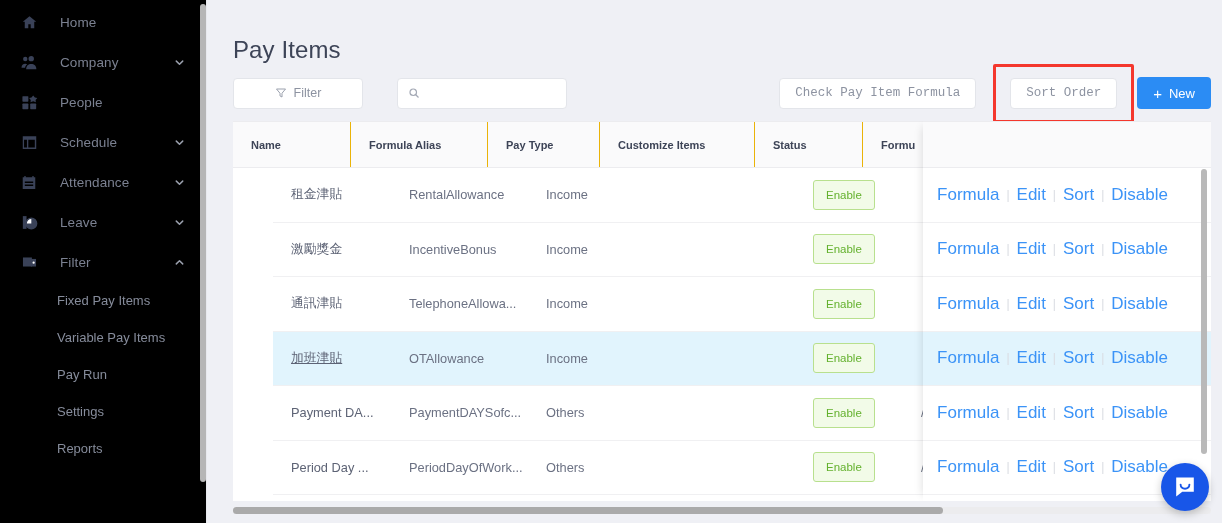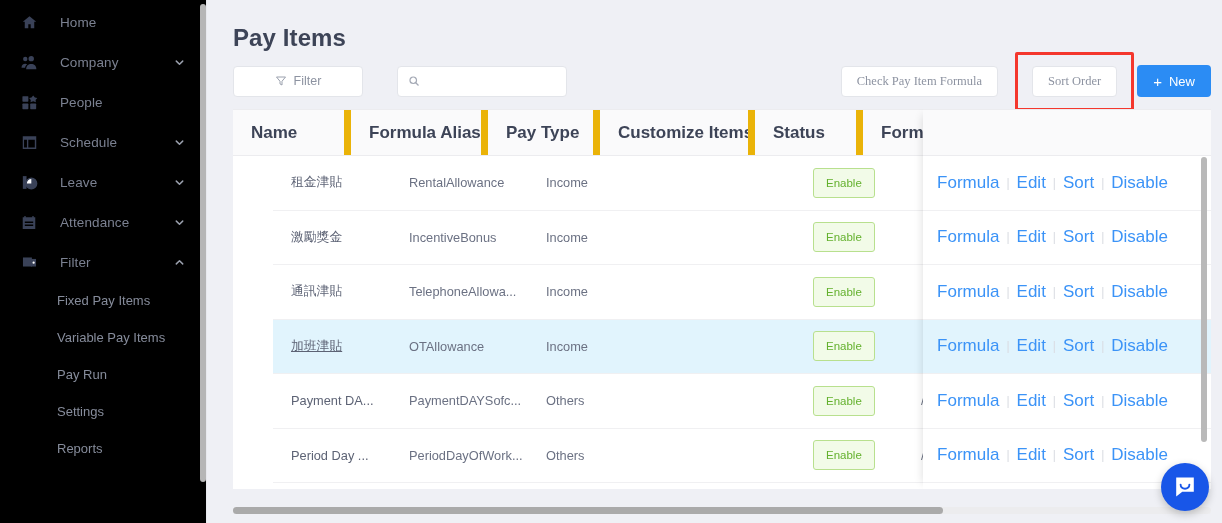--- a/index.html
+++ b/index.html
@@ -109,23 +109,23 @@
   }
   .content {
     position: absolute;
     left: 26px;
     top: 0;
     right: 11px;
     bottom: 0;
   }
 
   .page-title {
-    margin-top: 24px;
+    margin-top: 36px;
     font-size: 24px;
-    font-weight: 700;
+    font-weight: 400;
     color: #3d4457;
     letter-spacing: .1px;
   }
 
   
   .toolbar {
     position: relative;
     margin-top: 13px;
     height: 32px;
     display: flex;
@@ -187,21 +187,21 @@
     background: #fff;
     border: 1px solid #e3e5ea;
     border-radius: 4px;
     font-size: 12.5px;
     color: #8d93a1;
     display: flex;
     align-items: center;
     justify-content: center;
     white-space: nowrap;
     cursor: pointer;
-    font-family: Liberation Serif, serif;
+    font-family: Liberation Mono, monospace;
   }
   .sort-order-wrap {
     margin-left: 17px;
     position: relative;
     padding: 14px 17px;
   }
   .sort-order-wrap::after {
     content: "";
     position: absolute;
     inset: 0;
@@ -241,24 +241,24 @@
     display: flex;
     height: 47px;
     background: #fafafb;
     border-bottom: 1px solid #ececef;
     border-top: 1px solid #ececef;
   }
   .th {
     display: flex;
     align-items: center;
     padding-left: 18px;
-    font-size: 17px;
+    font-size: 11px;
     font-weight: bold;
     color: #3d4457;
-    border-right: 7px solid #eab308;
+    border-right: 1px solid #eab308;
     white-space: nowrap;
     overflow: hidden;
     flex: 0 0 auto;
   }
   .tbody { position: relative; padding-left: 40px; }
   .tr {
     display: flex;
     height: 54.5px;
     border-bottom: 1px solid #f0f0f2;
     background: #fff;
@@ -442,42 +442,42 @@
         <span class="nav-label">Schedule</span>
         <span class="nav-caret">
           <svg width="11" height="11" viewBox="0 0 24 24" fill="none" stroke="currentColor" stroke-width="3.2" stroke-linecap="round" stroke-linejoin="round">
               <polyline points="5,9 12,16 19,9"></polyline>
             </svg>
         </span>
       </div>
 
       <div class="nav-item">
         <span class="nav-icon">
+          <svg width="16" height="17" viewBox="0 0 24 24" fill="currentColor">
+              <path d="M5 2.2h2v2.2H5V2.2Zm12 0h2v2.2h-2V2.2ZM2.6 4.2h18.8v17.6H2.6V4.2Zm3.1 6.3v2.1h12.6v-2.1H5.7Zm0 4.6v2.1h12.6v-2.1H5.7Z"></path>
+            </svg>
+        </span>
+        <span class="nav-label">Attendance</span>
+        <span class="nav-caret">
+          <svg width="11" height="11" viewBox="0 0 24 24" fill="none" stroke="currentColor" stroke-width="3.2" stroke-linecap="round" stroke-linejoin="round">
+              <polyline points="5,9 12,16 19,9"></polyline>
+            </svg>
+        </span>
+      </div>
+
+      <div class="nav-item">
+        <span class="nav-icon">
           <svg width="17" height="17" viewBox="0 0 24 24" fill="currentColor">
               <path d="M2.6 3h5.2v18H2.6V3Z"></path>
               <circle cx="14.6" cy="13.4" r="7.4"></circle>
               <path d="M14.6 6.4a7.4 7.4 0 0 0-7.4 7h7.4V6.4Z" fill="#ffffff"></path>
               <circle cx="14.6" cy="13.4" r="7.4" fill="none" stroke="currentColor" stroke-width="2.2"></circle>
             </svg>
         </span>
         <span class="nav-label">Leave</span>
-        <span class="nav-caret">
-          <svg width="11" height="11" viewBox="0 0 24 24" fill="none" stroke="currentColor" stroke-width="3.2" stroke-linecap="round" stroke-linejoin="round">
-              <polyline points="5,9 12,16 19,9"></polyline>
-            </svg>
-        </span>
-      </div>
-
-      <div class="nav-item">
-        <span class="nav-icon">
-          <svg width="16" height="17" viewBox="0 0 24 24" fill="currentColor">
-              <path d="M5 2.2h2v2.2H5V2.2Zm12 0h2v2.2h-2V2.2ZM2.6 4.2h18.8v17.6H2.6V4.2Zm3.1 6.3v2.1h12.6v-2.1H5.7Zm0 4.6v2.1h12.6v-2.1H5.7Z"></path>
-            </svg>
-        </span>
-        <span class="nav-label">Attendance</span>
         <span class="nav-caret">
           <svg width="11" height="11" viewBox="0 0 24 24" fill="none" stroke="currentColor" stroke-width="3.2" stroke-linecap="round" stroke-linejoin="round">
               <polyline points="5,9 12,16 19,9"></polyline>
             </svg>
         </span>
       </div>
 
       <div class="nav-item">
         <span class="nav-icon">
           <svg width="17" height="16" viewBox="0 0 24 24" fill="currentColor">

